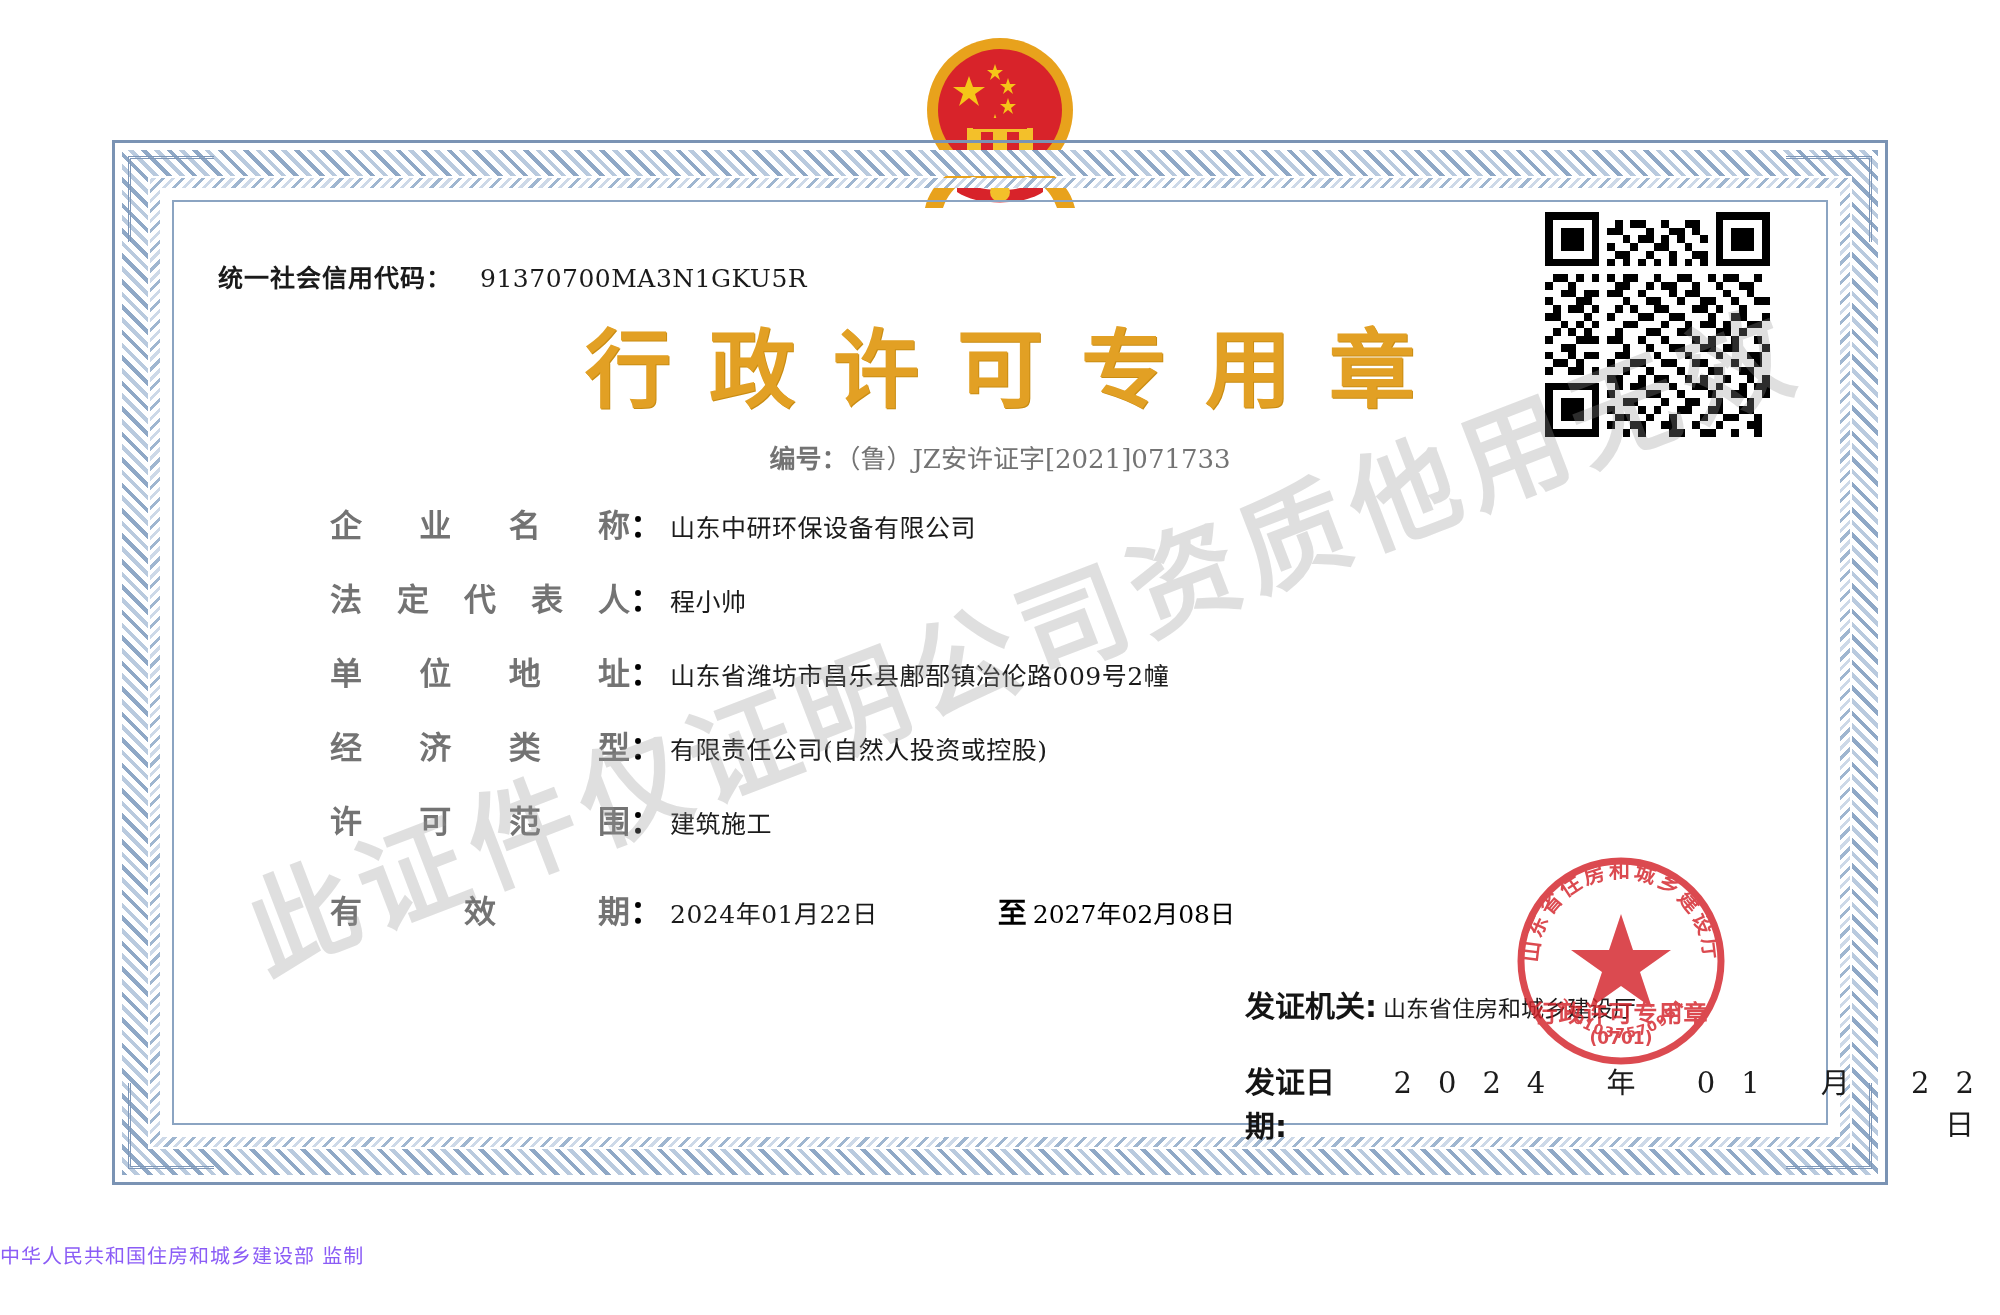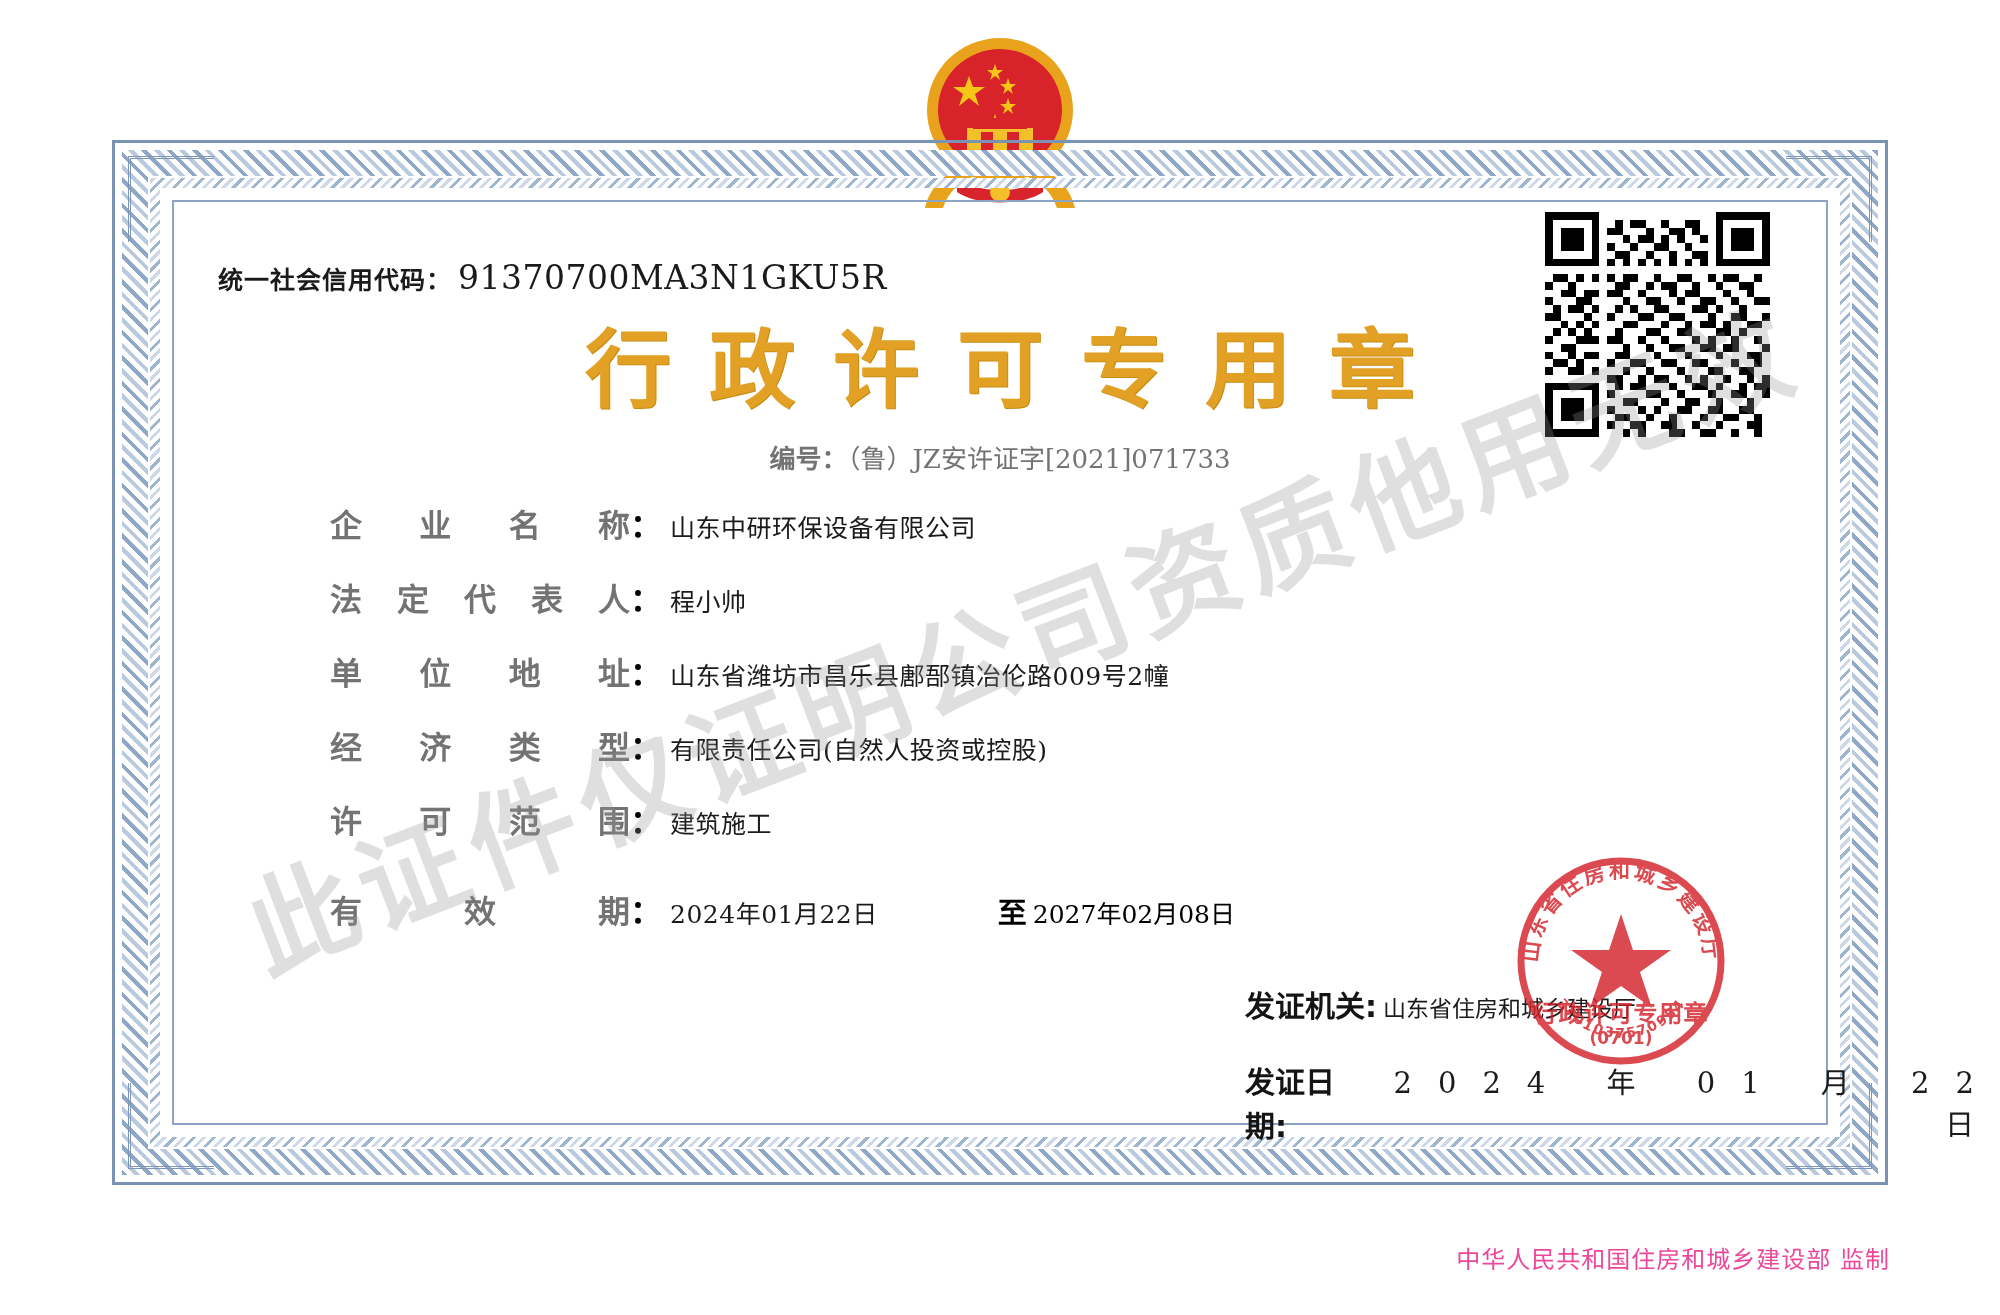--- a/index.html
+++ b/index.html
@@ -109,23 +109,23 @@
     left: 218px;
     top: 258px;
     display: flex;
     align-items: baseline;
     font-size: 25px;
     color: #1a1a1a;
     letter-spacing: 1px;
   }
   .credit-label { font-weight: 700; font-family: "DejaVu Sans", sans-serif; }
   .credit-value {
-    margin-left: 6px;
+    margin-left: 28px;
     font-family: "DejaVu Serif", "Liberation Serif", serif;
-    font-size: 33px;
+    font-size: 25px;
     letter-spacing: 0.5px;
   }
 
   #main-title {
     position: absolute;
     left: 0;
     top: 300px;
     width: 2000px;
     text-align: center;
     font-size: 86px;
@@ -260,23 +260,22 @@
     transform-origin: center center;
     white-space: nowrap;
   }
 
   
   #footer {
     position: absolute;
     left: 0;
     top: 1240px;
     width: 1890px;
-    text-align: right;
-    font-size: 24px;
-    color: #ec4899;
+    font-size: 20px;
+    color: #8b5cf6;
     font-family: "DejaVu Sans", sans-serif;
     letter-spacing: 1px;
   }
 </style>
 </head>
 <body>
 
 <div id="certificate">
 
   <div id="emblem">

